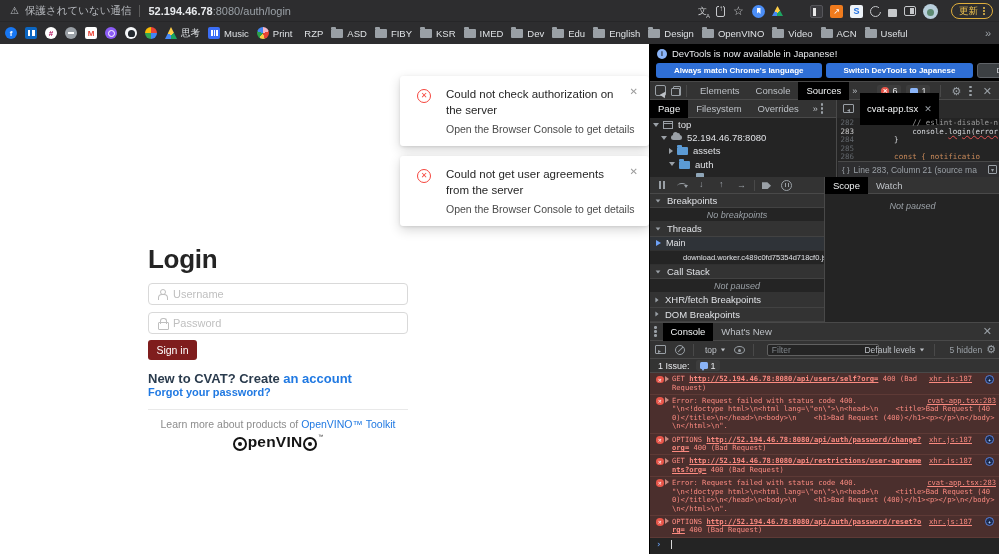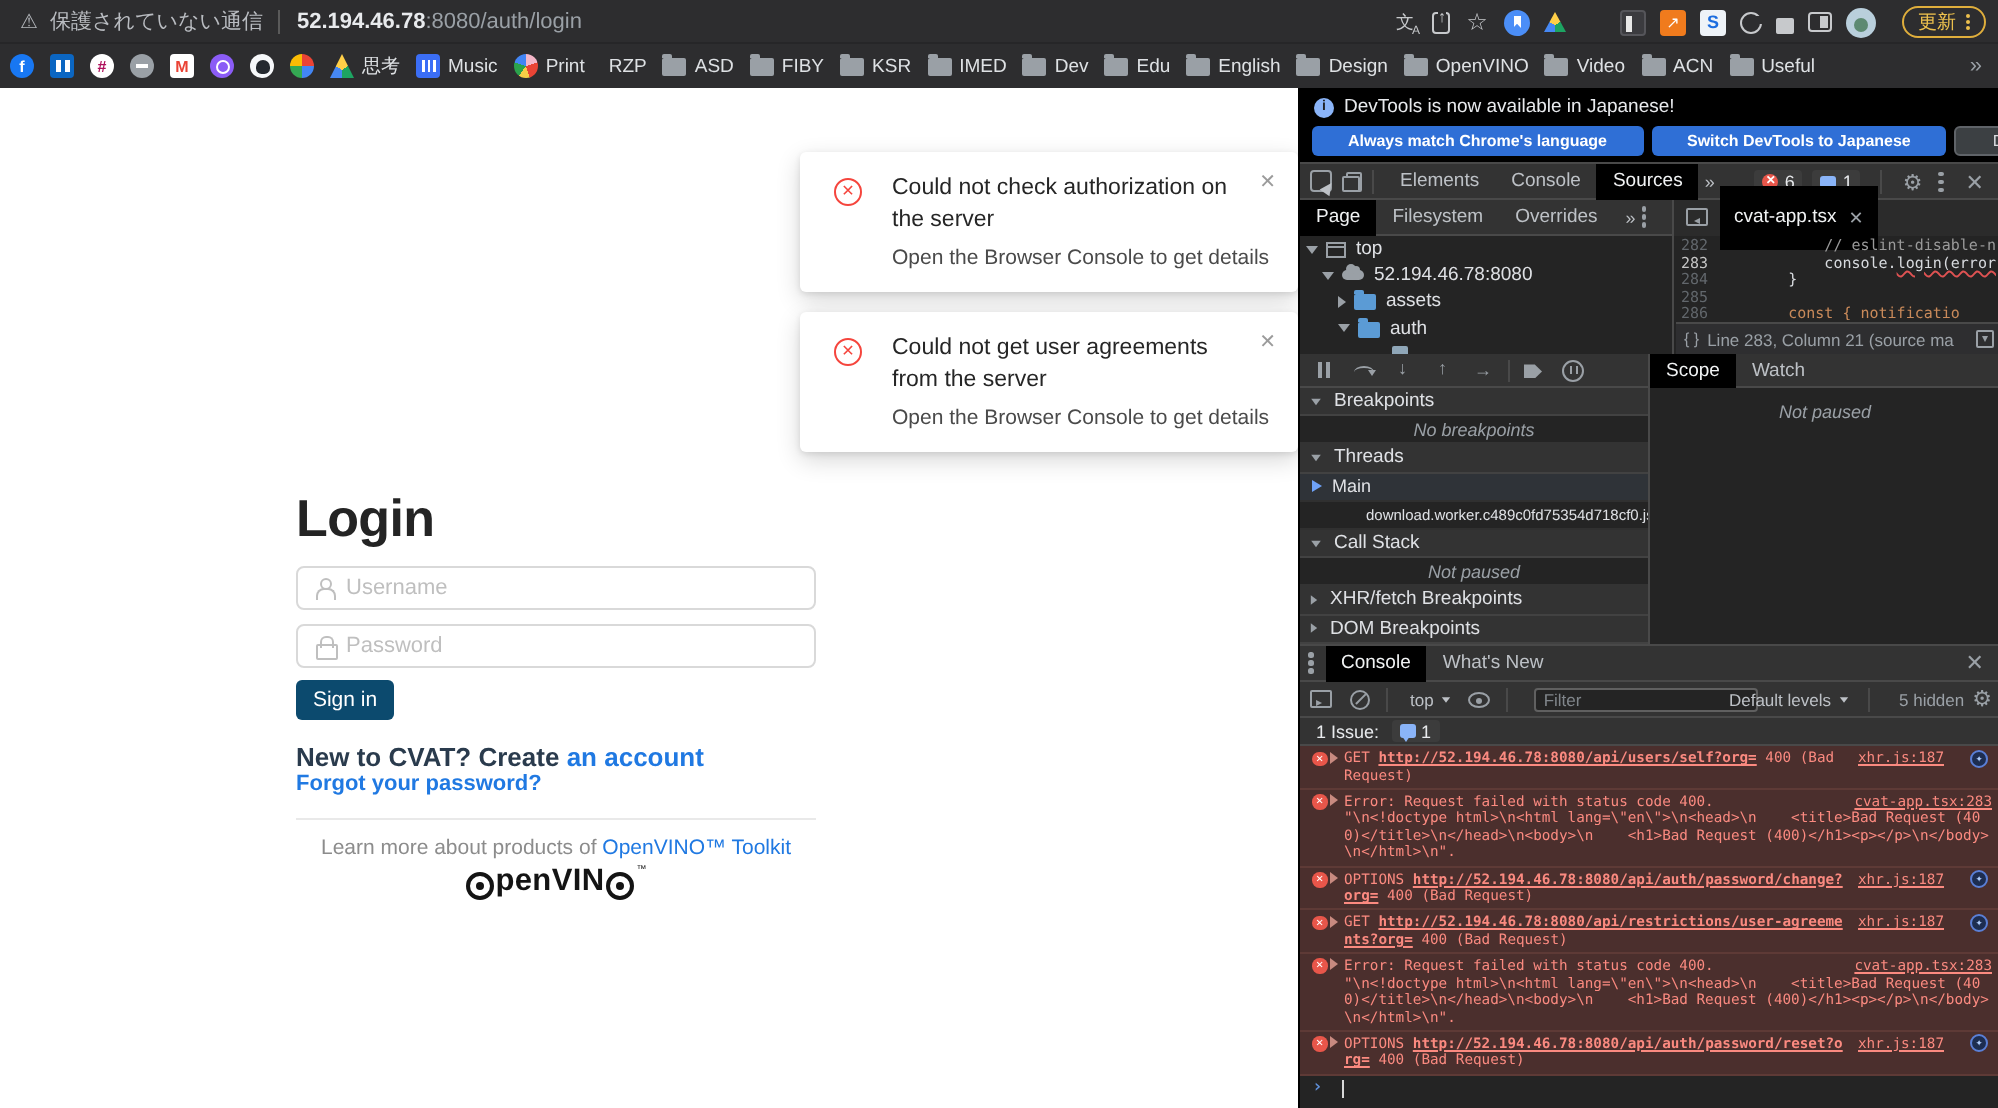--- a/index.html
+++ b/index.html
@@ -78,21 +78,21 @@
 #login-title{position:absolute;left:0;top:200px;font-size:26px;font-weight:700;color:#242424;letter-spacing:-.3px}
 .fld{position:absolute;left:0;width:260px;height:22px;border:1px solid #d9d9d9;border-radius:4px;display:flex;align-items:center;background:#fff}
 #fld-user{top:239px}#fld-pass{top:268px}
 .f-ic{position:relative;width:10px;height:10px;margin:0 6px 0 8px;flex:none}
 .f-person:before{content:"";position:absolute;left:2.5px;top:0;width:4px;height:4px;border:1px solid #bfbfbf;border-radius:50%}
 .f-person:after{content:"";position:absolute;left:0.5px;top:5px;width:8px;height:5px;border:1px solid #bfbfbf;border-bottom:none;border-radius:4px 4px 0 0}
 .f-lock:before{content:"";position:absolute;left:2.5px;top:0;width:5px;height:5px;border:1px solid #bfbfbf;border-bottom:none;border-radius:3px 3px 0 0}
 .f-lock:after{content:"";position:absolute;left:0.5px;top:4px;width:9px;height:6px;border:1px solid #bfbfbf;border-radius:1px}
 .fld input{border:none;outline:none;flex:1;font-size:11px;font-family:"Liberation Sans",sans-serif;color:#444;background:transparent}
 .fld input::placeholder{color:#bfbfbf}
-#signin{position:absolute;left:0;top:296px;width:49px;height:20px;background:#0c4a6e;color:#fff;border:none;border-radius:3px;font-size:10.5px;font-family:"Liberation Sans",sans-serif}
+#signin{position:absolute;left:0;top:296px;width:49px;height:20px;background:#7f1d1d;color:#fff;border:none;border-radius:3px;font-size:10.5px;font-family:"Liberation Sans",sans-serif}
 #newto{position:absolute;left:0;top:327px;font-size:13px;font-weight:700;color:#2a3b4d}
 #newto a{color:#2079e2;text-decoration:none}
 #forgot{position:absolute;left:0;top:342px;font-size:11px;font-weight:700;color:#2079e2}
 #login-divider{position:absolute;left:0;top:365px;width:260px;height:1px;background:#e9e9e9}
 #learn{position:absolute;left:-40px;top:374px;width:340px;text-align:center;font-size:10.5px;color:#8c8c8c}
 #learn a{color:#2079e2;text-decoration:none}
 #logo{position:absolute;left:-40px;top:388px;width:340px;text-align:center;height:20px}
 .logo-in{display:inline-flex;align-items:flex-end;gap:1px}
 .logo-o{width:14px;height:14px;border:2.6px solid #141414;border-radius:50%;display:inline-flex;align-items:center;justify-content:center}
 .logo-o i{width:4px;height:4px;background:#141414;border-radius:50%}

